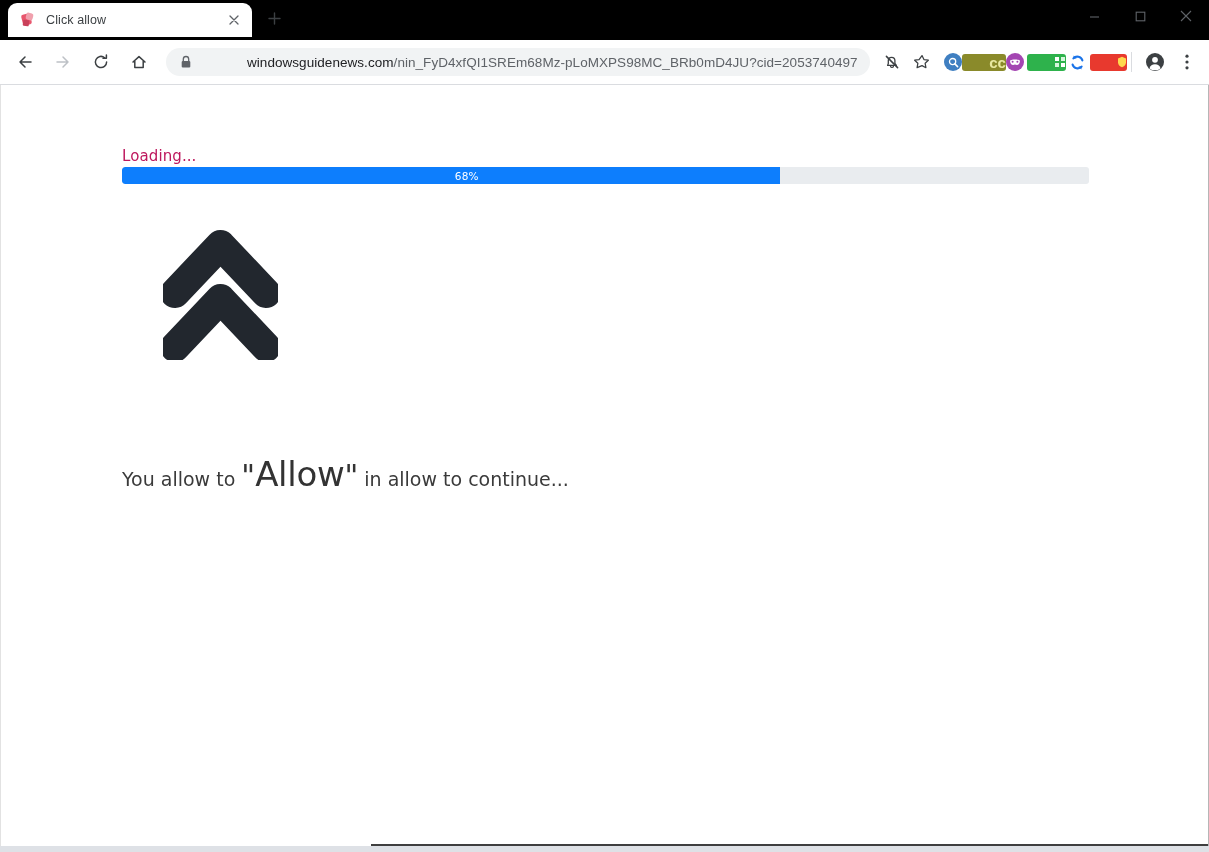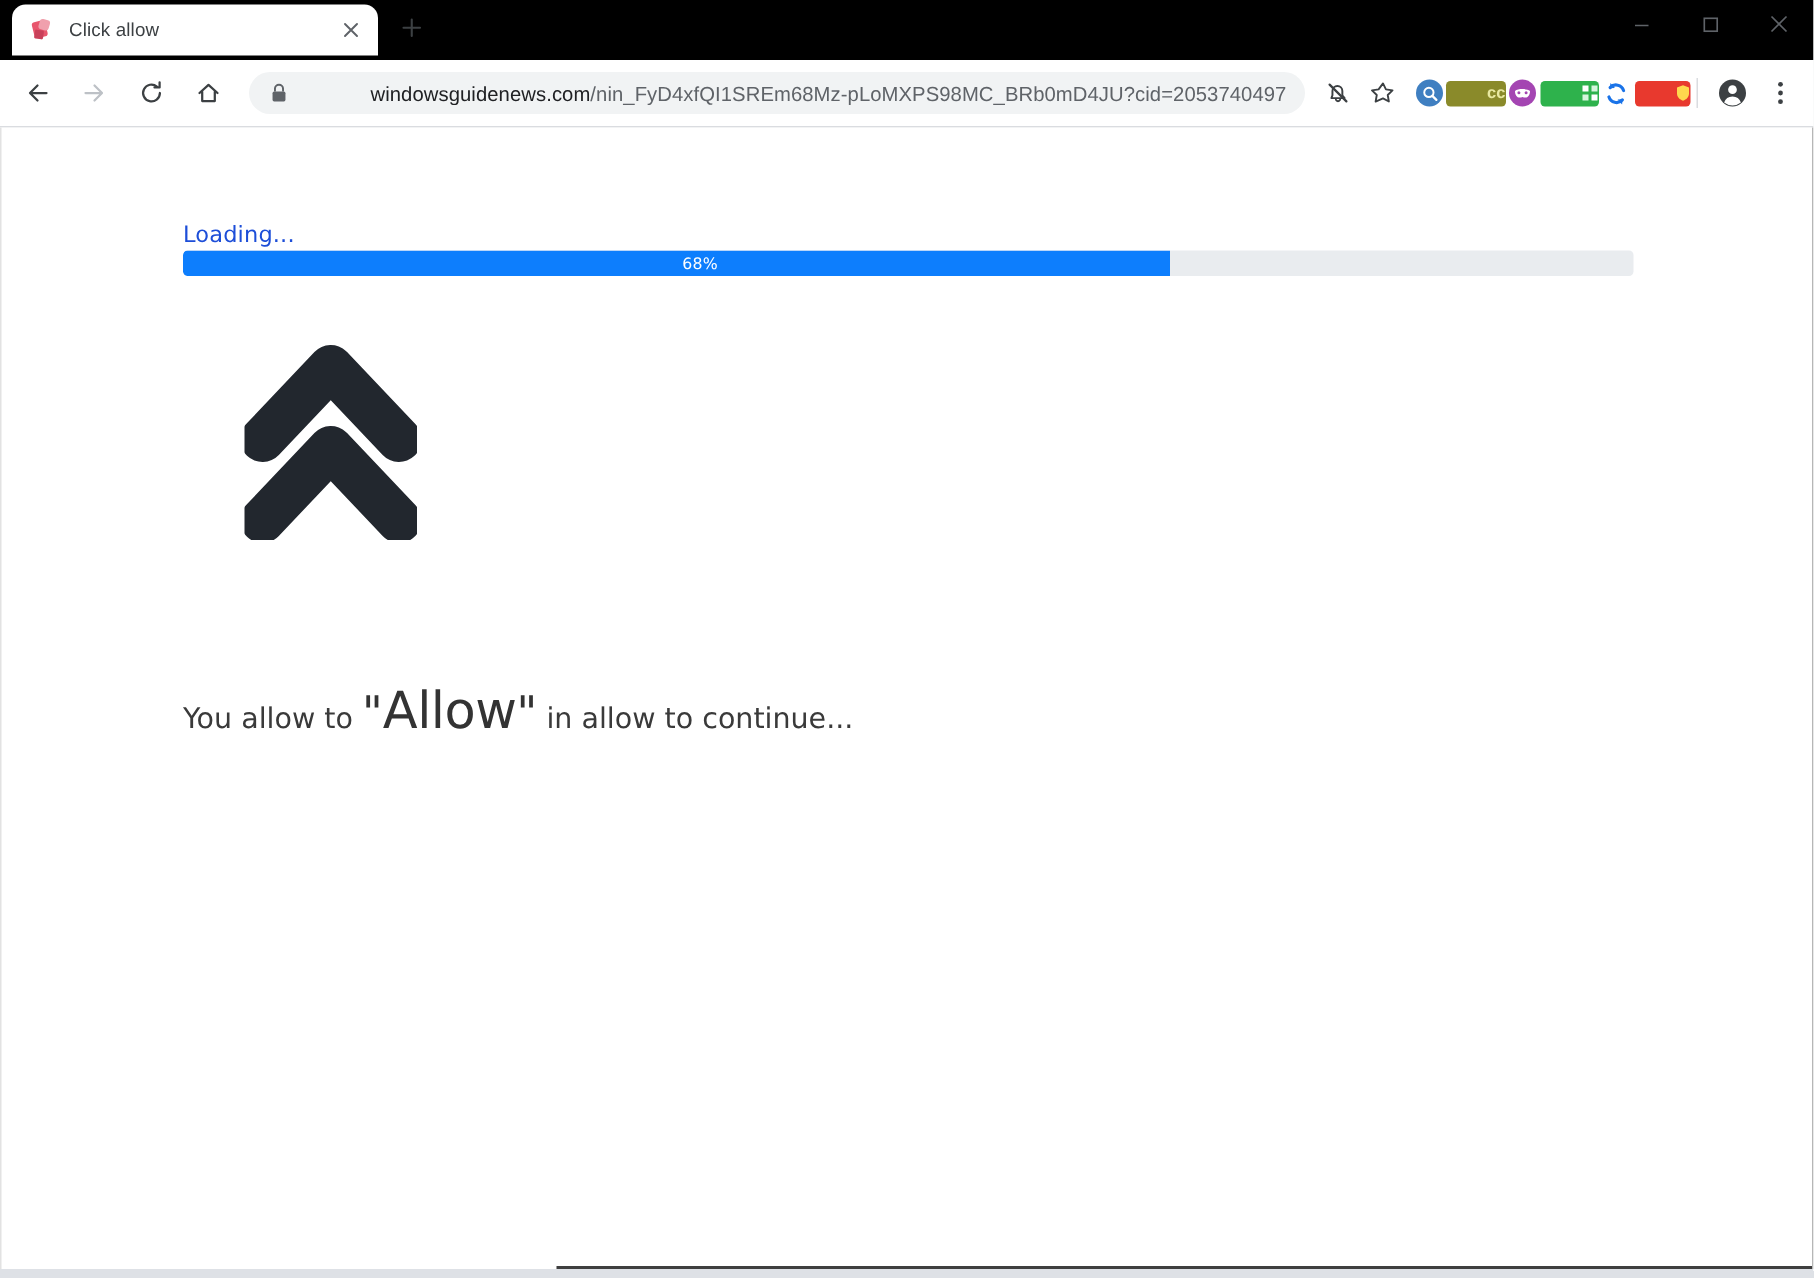--- a/index.html
+++ b/index.html
@@ -167,21 +167,21 @@
   .ext-icon {
     width: 28px; height: 28px;
     display: flex; align-items: center; justify-content: center;
     flex: 0 0 auto;
     margin-left: 3px;
   }
   .ext-sq {
     width: 17px; height: 17px;
     border-radius: 3px;
     display: flex; align-items: center; justify-content: center;
-    font-size: 11px;
+    font-size: 15px;
     font-weight: bold;
     color: #ffffff;
     line-height: 1;
     padding-left: 27px;
   }
   .ext-circle {
     width: 18px; height: 18px;
     border-radius: 50%;
     display: flex; align-items: center; justify-content: center;
   }
@@ -221,21 +221,21 @@
     left: 121px;
     top: 0;
     right: 0;
   }
 
   .loading-label {
     position: absolute;
     left: 0;
     top: 62px;
     font-size: 15px;
-    color: #1d4ed8;
+    color: #be185d;
     font-family: "DejaVu Sans", sans-serif;
     letter-spacing: .1px;
   }
 
   .progress-track {
     position: absolute;
     left: 0;
     top: 82px;
     width: 967px;
     height: 17px;

